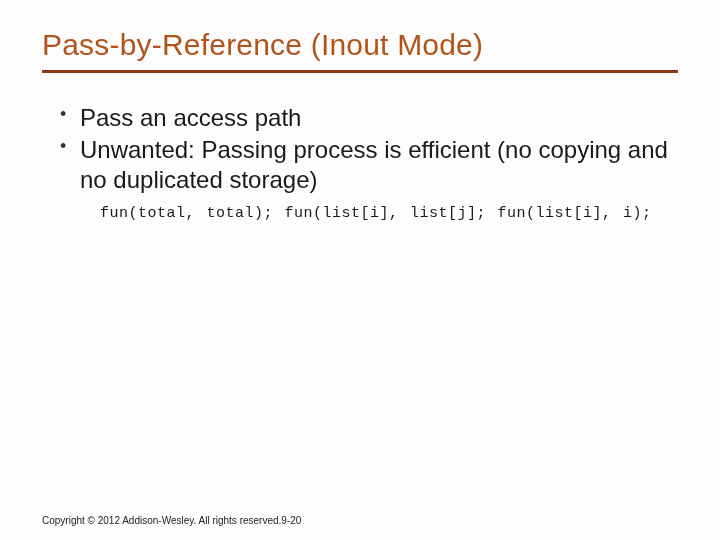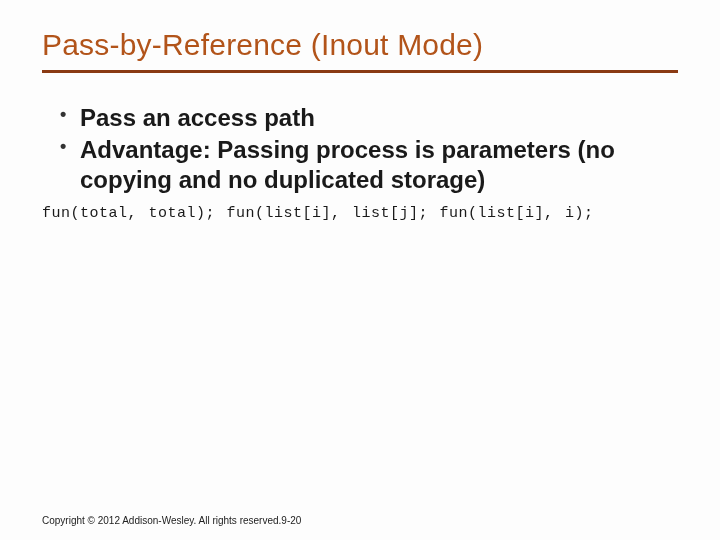--- a/index.html
+++ b/index.html
@@ -35,21 +35,21 @@
     list-style: none;
     padding: 0 0 0 18px;
     margin: 0;
   }
   ul.level1 > li {
     position: relative;
     padding-left: 20px;
     font-size: 24px;
     line-height: 1.25;
     margin-bottom: 2px;
-    font-weight: 700;
+    font-weight: 400;
   }
   ul.level1 > li::before {
     content: "•";
     position: absolute;
     left: 0;
     top: 0;
     font-size: 18px;
     color: #333;
   }
   ul.level2 {
@@ -68,20 +68,21 @@
     content: "–";
     position: absolute;
     left: 0;
     top: 0;
     color: #333;
   }
   .code-line {
     font-family: "Courier New", monospace;
     font-size: 15px;
     margin-top: 10px;
+    margin-left: 58px;
     letter-spacing: 0.5px;
     word-spacing: 2px;
   }
   .footer {
     position: absolute;
     bottom: 14px;
     left: 42px;
     right: 42px;
     display: flex;
     justify-content: flex-start;
@@ -92,21 +93,21 @@
 </head>
 <body>
 
 <div class="slide">
 
   <h1 class="title">Pass-by-Reference (Inout Mode)</h1>
   <hr class="rule">
 
   <ul class="level1">
     <li>Pass an access path</li>
-    <li>Advantage: Passing process is parameters (no copying and no duplicated storage)</li>
+    <li>Unwanted: Passing process is efficient (no copying and no duplicated storage)</li>
   </ul>
 
   <div class="code-line">fun(total, total);  fun(list[i], list[j];  fun(list[i], i);</div>
 
   <div class="footer">
     <span>Copyright © 2012 Addison-Wesley. All rights reserved.</span>
     <span>9-20</span>
   </div>
 
 </div>

